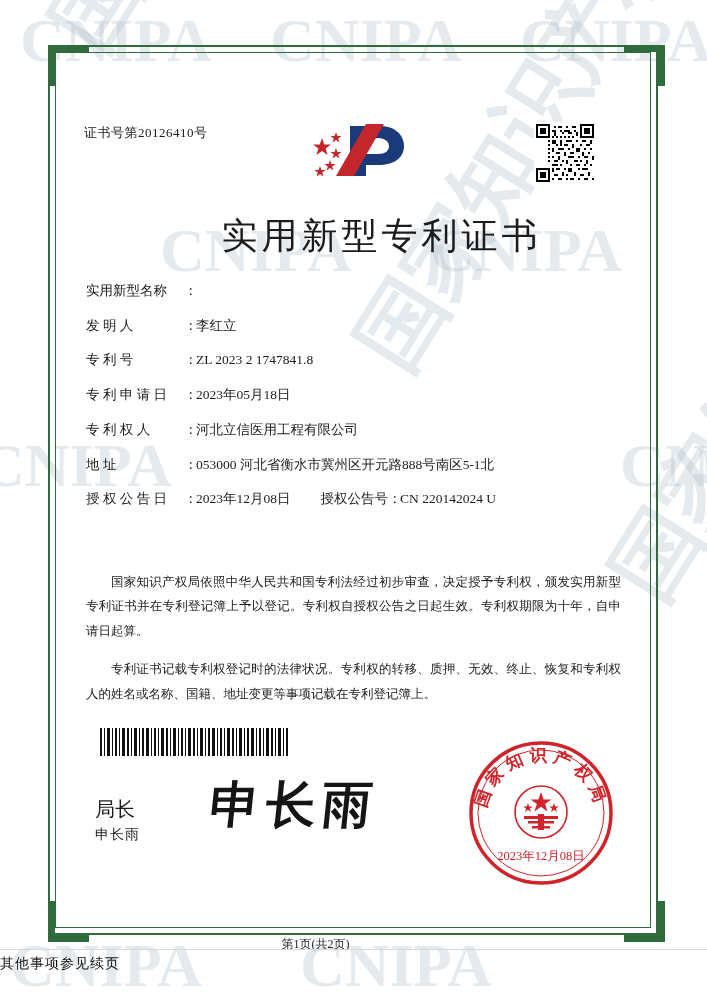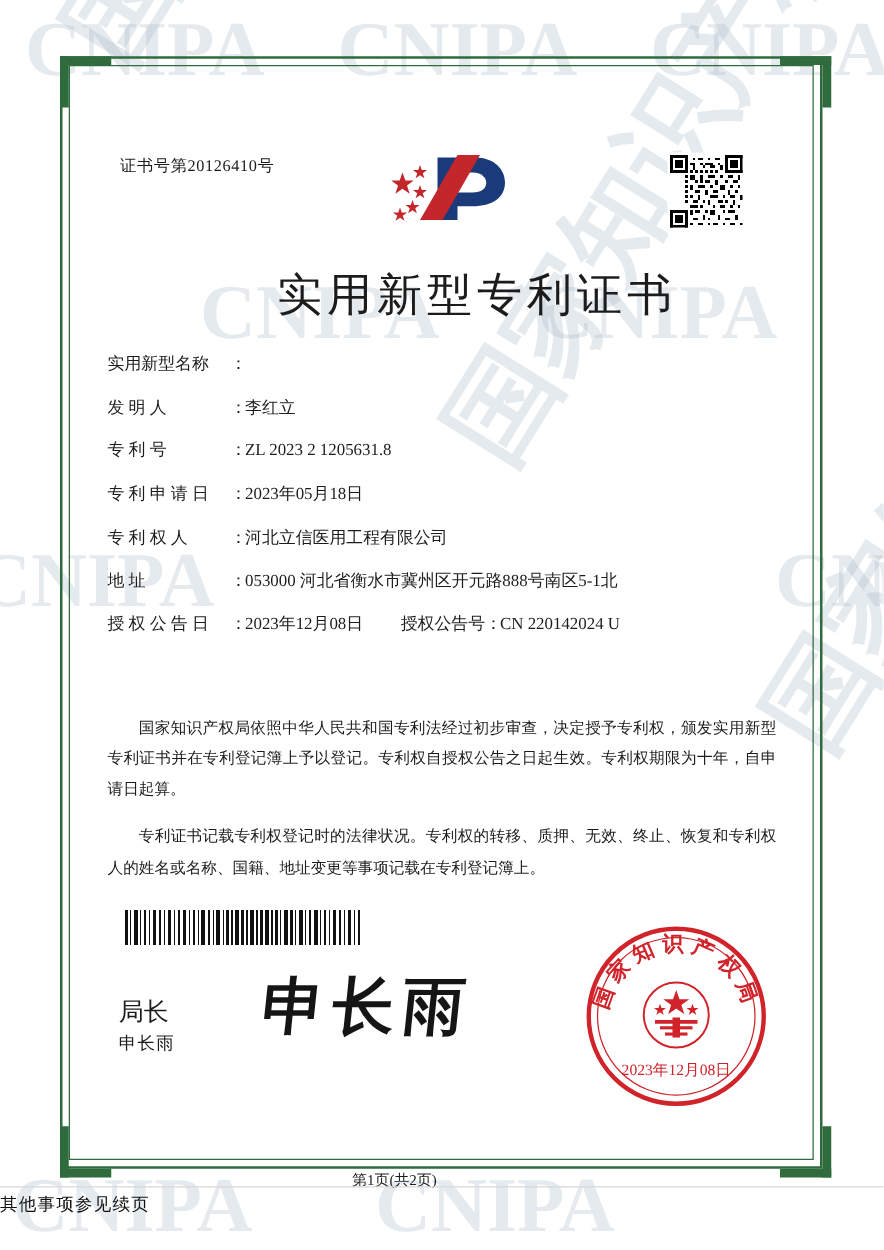--- a/index.html
+++ b/index.html
@@ -66,21 +66,21 @@
     border: 0 solid #2f6b3c;
   }
   .corner.tl { left: 48px;  top: 45px;  border-left-width: 7px; border-top-width: 7px; }
   .corner.tr { left: 624px; top: 45px;  border-right-width: 7px; border-top-width: 7px; }
   .corner.bl { left: 48px;  top: 901px; border-left-width: 7px; border-bottom-width: 7px; }
   .corner.br { left: 624px; top: 901px; border-right-width: 7px; border-bottom-width: 7px; }
 
   
   .cert-no {
     position: absolute;
-    left: 96px; top: 124px;
+    left: 84px; top: 124px;
     font-size: 13px;
     letter-spacing: 0.5px;
   }
 
   .logo {
     position: absolute;
     left: 292px; top: 118px;
     width: 120px; height: 70px;
   }
 
@@ -379,21 +379,21 @@
 
     <div class="row">
       <div class="label">发  明  人</div>
       <div class="sep">：</div>
       <div class="value">李红立</div>
     </div>
 
     <div class="row">
       <div class="label">专  利  号</div>
       <div class="sep">：</div>
-      <div class="value">ZL 2023 2 1205631.8</div>
+      <div class="value">ZL 2023 2 1747841.8</div>
     </div>
 
     <div class="row">
       <div class="label">专 利 申 请 日</div>
       <div class="sep">：</div>
       <div class="value">2023年05月18日</div>
     </div>
 
     <div class="row">
       <div class="label">专 利 权 人</div>

